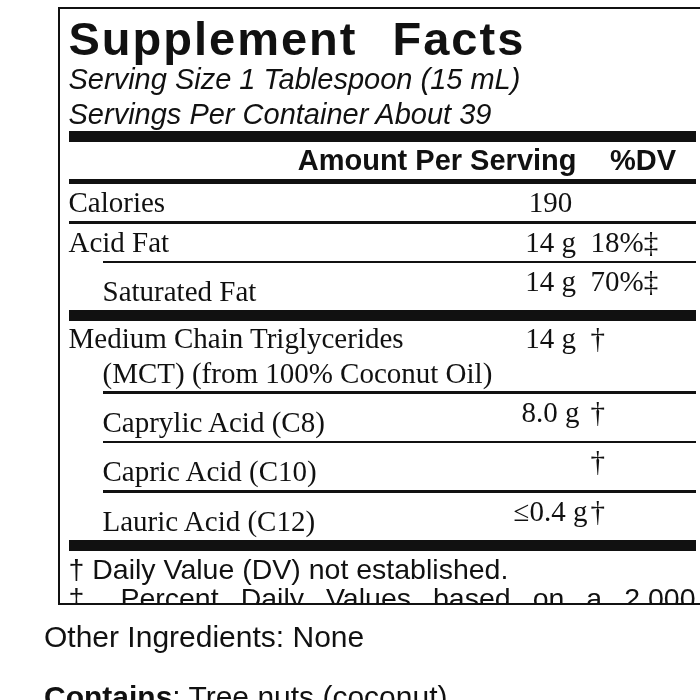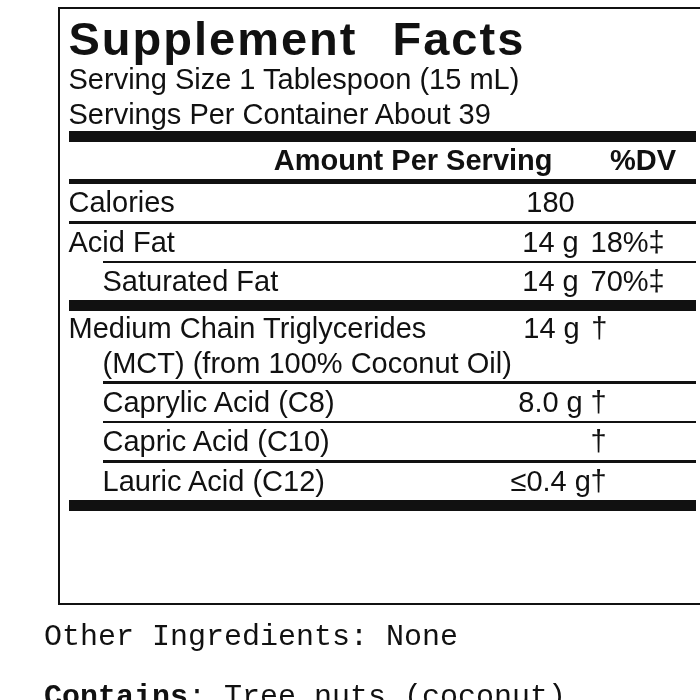--- a/index.html
+++ b/index.html
@@ -33,61 +33,62 @@
     letter-spacing: 2px;
     word-spacing: 20px;
     line-height: 46px;
     margin-top: 7px;
     white-space: nowrap;
   }
   .serving-line {
     font-size: 29px;
     line-height: 34.5px;
     white-space: nowrap;
+    font-style: italic;
   }
   .bar {
     height: 11px;
     background: #111111;
   }
   .rule {
     height: 3px;
     background: #111111;
   }
   .rule.medium { height: 4.5px; }
   .rule.thin { height: 2.5px; }
   .rule.indent { margin-left: 34px; }
   .hdr-row {
     display: flex;
     font-size: 29px;
     font-weight: 700;
     line-height: 37px;
-    gap: 24px;
   }
   .hdr-left {
     flex: 1;
     text-align: right;
     padding-right: 14px;
     white-space: nowrap;
   }
   .hdr-dv {
     width: 105px;
     text-align: center;
     white-space: nowrap;
   }
   .row {
     display: flex;
     align-items: flex-start;
     font-size: 29px;
     line-height: 37px;
+    font-family: Liberation Serif, serif;
   }
   .row .name {
     flex: 1;
     white-space: nowrap;
   }
-  .row.indent .name { padding-left: 34px; }
+  .row.indent .name { padding-left: 34px; margin-top: 10px; }
   .row .amt {
     width: 80px;
     text-align: center;
     white-space: nowrap;
   }
   .row .dv {
     width: 105px;
     white-space: nowrap;
   }
   .row.two-line { line-height: 35px; }
@@ -100,21 +101,20 @@
   .fn-justify {
     text-align: justify;
     text-align-last: justify;
   }
   .below-text {
     position: absolute;
     left: 44px;
     font-size: 30px;
     line-height: 34px;
     white-space: nowrap;
-    font-family: Liberation Mono, monospace;
   }
   .other-ingredients { top: 620px; }
   .contains { top: 680px; }
   .bold { font-weight: 700; }
 </style>
 </head>
 <body>
 
 <div class="panel">
   <div class="title">Supplement Facts</div>
@@ -124,21 +124,21 @@
   <div class="bar"></div>
 
   <div class="hdr-row">
     <div class="hdr-left">Amount Per Serving</div>
     <div class="hdr-dv">%DV</div>
   </div>
   <div class="rule medium"></div>
 
   <div class="row">
     <div class="name">Calories</div>
-    <div class="amt">180</div>
+    <div class="amt">190</div>
     <div class="dv"></div>
   </div>
   <div class="rule"></div>
 
   <div class="row">
     <div class="name">Acid Fat</div>
     <div class="amt">14 g</div>
     <div class="dv">18%‡</div>
   </div>
   <div class="rule thin indent"></div>
@@ -175,17 +175,22 @@
   <div class="rule thin indent"></div>
 
   <div class="row indent">
     <div class="name">Lauric Acid (C12)</div>
     <div class="amt">≤0.4 g</div>
     <div class="dv">†</div>
   </div>
 
   <div class="bar"></div>
 
+  <div class="footnotes">
+    <div>† Daily Value (DV) not established.</div>
+    <div class="fn-justify">‡ Percent Daily Values based on a 2,000</div>
+    <div>calorie diet.</div>
+  </div>
 </div>
 
 <div class="below-text other-ingredients">Other Ingredients: None</div>
 
 <div class="below-text contains"><span class="bold">Contains</span><span>: Tree nuts (coconut).</span></div>
 
 </body></html>

